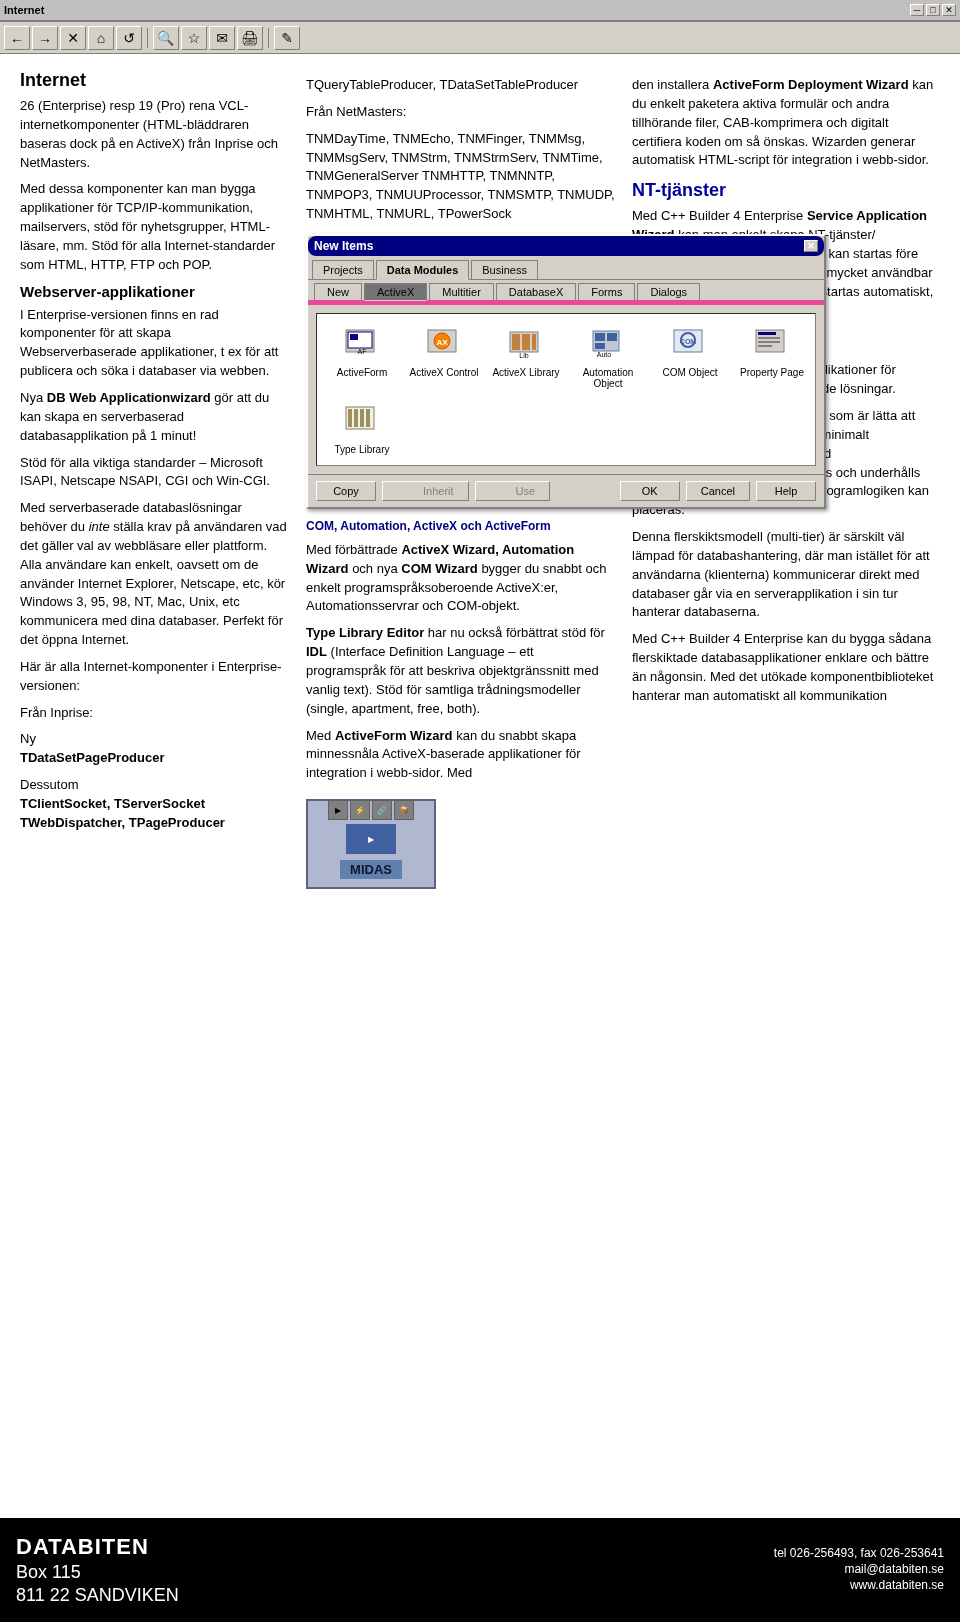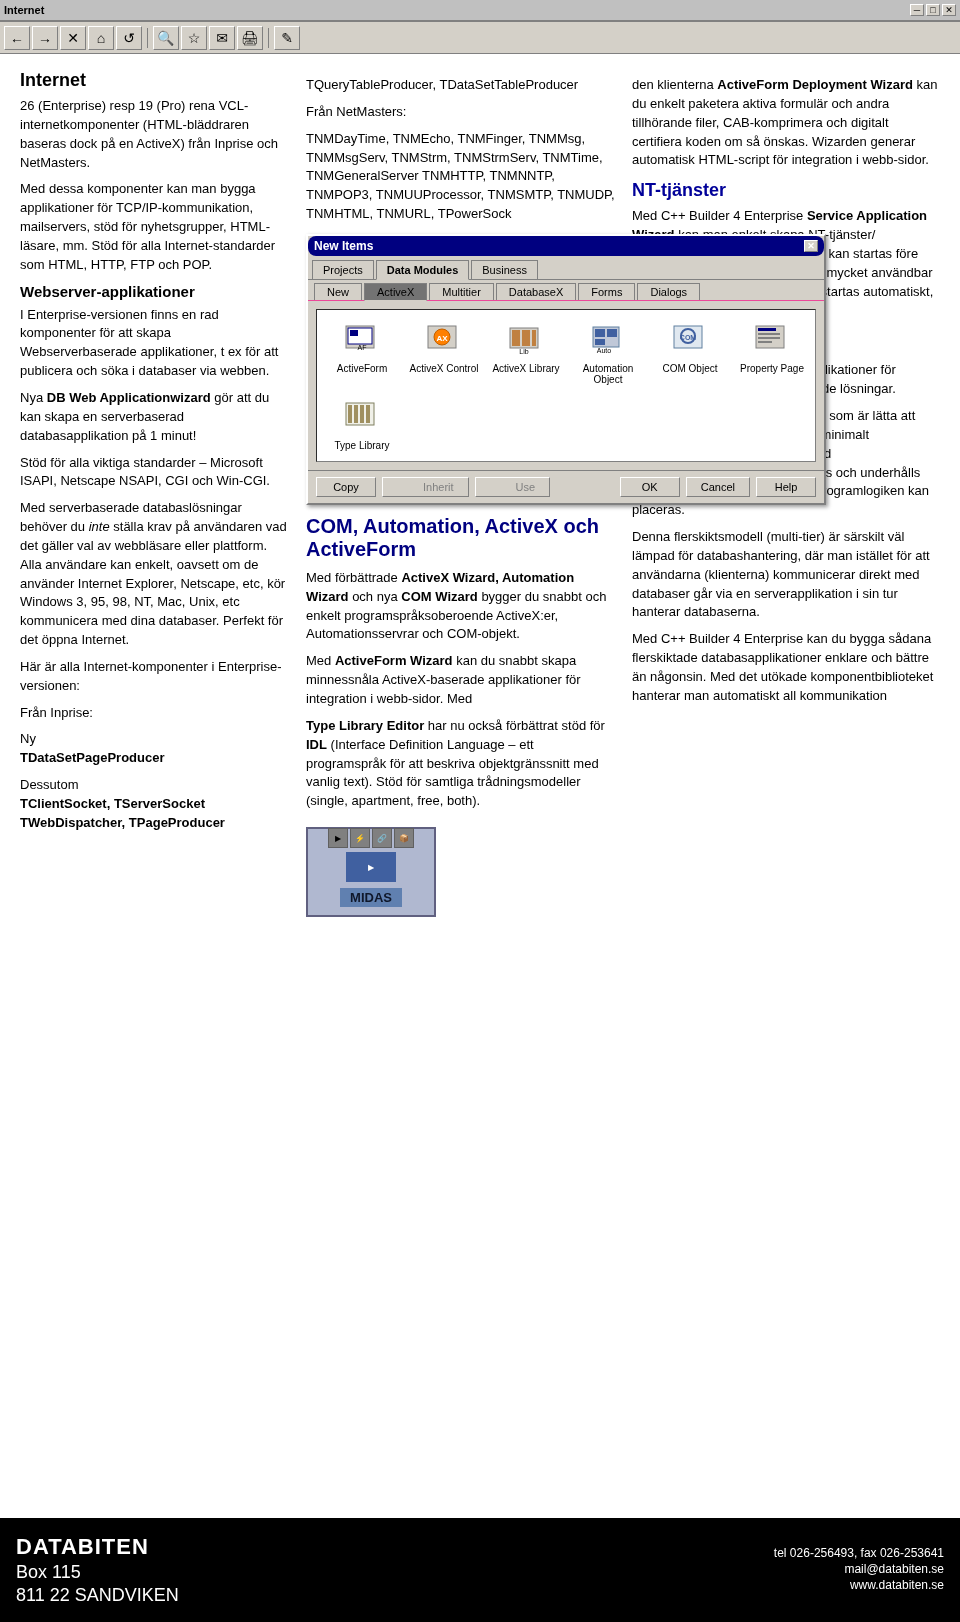--- a/index.html
+++ b/index.html
@@ -170,21 +170,21 @@
       cursor: pointer;
     }
     .dialog-tab.active {
       background: #d4d0c8;
       border-bottom: 1px solid #d4d0c8;
       margin-bottom: -1px;
       font-weight: bold;
     }
     .dialog-subtabs {
       display: flex;
-      border-bottom: 1px solid #ec4899;
+      border-bottom: 5px solid #ec4899;
       padding-left: 6px;
       padding-top: 3px;
       gap: 2px;
     }
     .dialog-subtab {
       padding: 2px 12px;
       background: #d4d0c8;
       border: 1px solid #808080;
       border-bottom: none;
       font-size: 11px;
@@ -304,21 +304,21 @@
     }
     .midas-img-label {
       background: #6080b0;
       color: #0f172a;
       font-size: 13px;
       font-weight: bold;
       padding: 2px 10px;
       margin-bottom: 4px;
     }
     .com-heading {
-      font-size: 20px;
+      font-size: 12px;
       font-weight: bold;
       color: #000080;
       margin-bottom: 8px;
       margin-top: 10px;
     }
 
     
     .clearfix::after { content: ''; display: table; clear: both; }
 
     .page-wrapper {
@@ -535,29 +535,29 @@
           <span>COM, Automation, ActiveX och ActiveForm</span>
         </div>
         <p>
           <span>Med förbättrade</span>
           <span class="bold">ActiveX Wizard, Automation Wizard</span>
           <span>och nya</span>
           <span class="bold">COM Wizard</span>
           <span>bygger du snabbt och enkelt programspråksoberoende ActiveX:er, Automationsservrar och COM-objekt.</span>
         </p>
         <p>
-          <span>Med</span>
-          <span class="bold">ActiveForm Wizard</span>
-          <span>kan du snabbt skapa minnessnåla ActiveX-baserade applikationer för integration i webb-sidor. Med</span>
-        </p>
-        <p>
           <span class="bold">Type Library Editor</span>
           <span>har nu också förbättrat stöd för</span>
           <span class="bold">IDL</span>
           <span>(Interface Definition Language – ett programspråk för att beskriva objektgränssnitt med vanlig text). Stöd för samtliga trådningsmodeller (single, apartment, free, both).</span>
+        </p>
+        <p>
+          <span>Med</span>
+          <span class="bold">ActiveForm Wizard</span>
+          <span>kan du snabbt skapa minnessnåla ActiveX-baserade applikationer för integration i webb-sidor. Med</span>
         </p>
 
         <div class="clearfix">
           <div class="midas-img-container">
             <div style="display:flex;flex-direction:column;align-items:center;width:100%;height:100%;padding:6px;">
               <div style="display:flex;gap:2px;margin-bottom:4px;">
                 <div style="width:20px;height:20px;background:#808080;border:1px solid #606060;display:flex;align-items:center;justify-content:center;font-size:8px;">▶</div>
                 <div style="width:20px;height:20px;background:#808080;border:1px solid #606060;display:flex;align-items:center;justify-content:center;font-size:8px;">⚡</div>
                 <div style="width:20px;height:20px;background:#808080;border:1px solid #606060;display:flex;align-items:center;justify-content:center;font-size:8px;">🔗</div>
                 <div style="width:20px;height:20px;background:#808080;border:1px solid #606060;display:flex;align-items:center;justify-content:center;font-size:8px;">📦</div>
@@ -568,21 +568,21 @@
                 </div>
               </div>
             </div>
             <div class="midas-img-label">MIDAS</div>
           </div>
         </div>
       </div>
 
       <div class="col-right">
         <p style="margin-top:6px;">
-          <span>den klienterna</span>
+          <span>den installera</span>
           <span class="bold">ActiveForm Deployment Wizard</span>
           <span>kan du enkelt paketera aktiva formulär och andra tillhörande filer, CAB-komprimera och digitalt certifiera koden om så önskas. Wizarden generar automatisk HTML-script för integration i webb-sidor.</span>
         </p>
         <div class="nt-heading">NT-tjänster</div>
         <p>
           <span>Med C++ Builder 4 Enterprise</span>
           <span class="bold">Service Application Wizard</span>
           <span>kan man enkelt skapa NT-tjänster/ serviceapplikationer. En NT-tjänst kan startas före användarinloggning och är därför mycket användbar om man vill att applikationer ska startas automatiskt, även efter driftavbrott.</span>
         </p>
         <div class="midas-heading">MIDAS 2</div>

